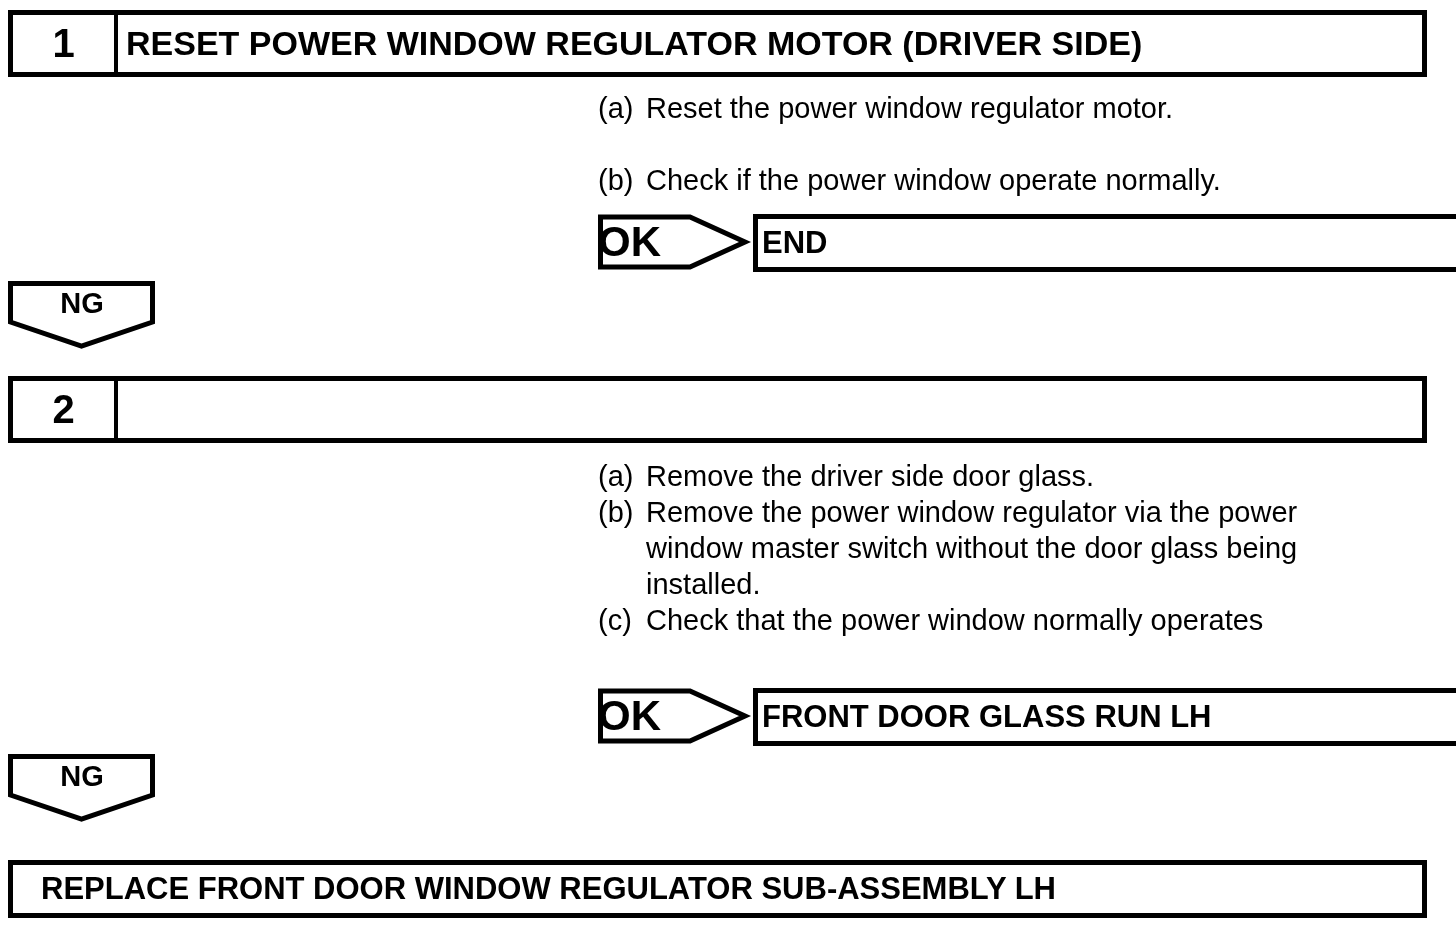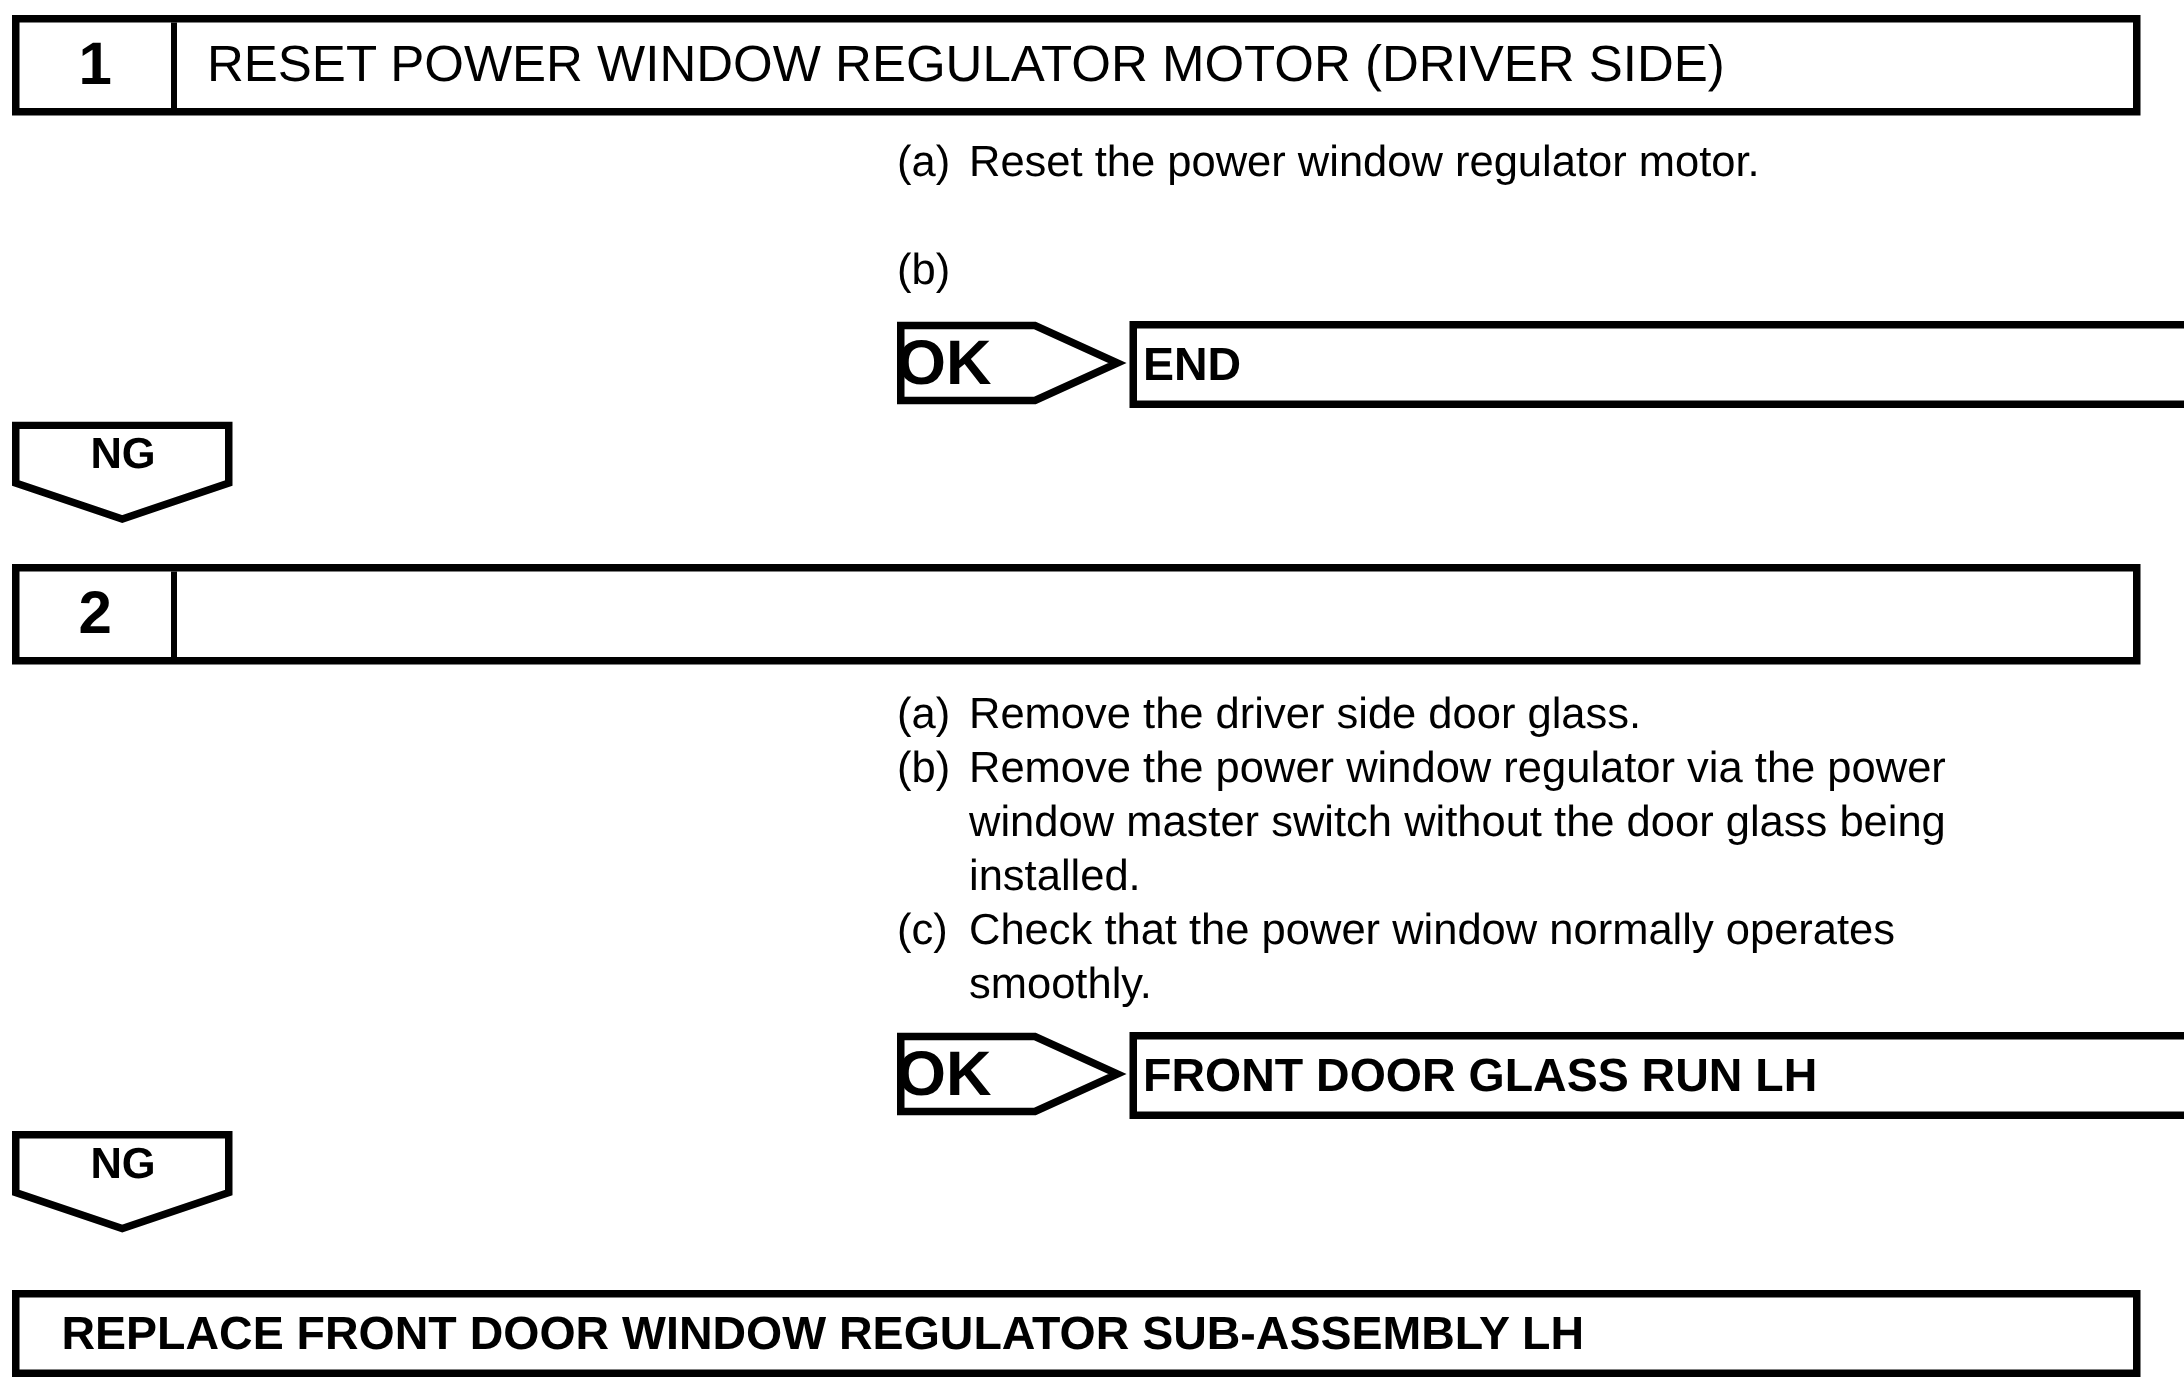--- a/index.html
+++ b/index.html
@@ -30,22 +30,22 @@
     display: flex;
     align-items: center;
     justify-content: center;
     font-weight: bold;
     font-size: 40px;
   }
   .hdr-title {
     flex: 1;
     display: flex;
     align-items: center;
-    padding-left: 20px;
-    font-weight: normal;
+    padding-left: 8px;
+    font-weight: bold;
     font-size: 34px;
     white-space: nowrap;
   }
   
   .instructions { position: absolute; left: 598px; }
   .instr-item { position: relative; }
   .instr-label {
     position: absolute;
     left: 0; top: 0;
     font-size: 29px;
@@ -135,20 +135,23 @@
 
   <div class="instructions" style="top:90px">
     <div class="instr-item">
       <span class="instr-label">(a)</span>
       <div class="instr-lines">
         <div class="instr-line">Reset the power window regulator motor.</div>
       </div>
     </div>
     <div class="instr-item gap-before">
       <span class="instr-label">(b)</span>
+      <div class="instr-lines">
+        <div class="instr-line">Check if the power window operate normally.</div>
+      </div>
     </div>
   </div>
 
   <div class="ok-shape" style="left:598px; top:214px">
     <svg width="160" height="56" viewBox="0 0 160 56">
       <polygon points="2.5,3 92,3 147,28 92,53 2.5,53" fill="#ffffff" stroke="#000000" stroke-width="5" stroke-linejoin="miter"></polygon>
     </svg>
     <span class="ok-text">OK</span>
   </div>
   <div class="result-box" style="top:214px">END</div>
@@ -176,21 +179,20 @@
       <div class="instr-lines">
         <div class="instr-line">Remove the power window regulator via the power</div>
         <div class="instr-line">window master switch without the door glass being</div>
         <div class="instr-line">installed.</div>
       </div>
     </div>
     <div class="instr-item">
       <span class="instr-label">(c)</span>
       <div class="instr-lines">
         <div class="instr-line">Check that the power window normally operates</div>
-        <div class="instr-line">smoothly.</div>
       </div>
     </div>
   </div>
 
   <div class="ok-shape" style="left:598px; top:688px">
     <svg width="160" height="56" viewBox="0 0 160 56">
       <polygon points="2.5,3 92,3 147,28 92,53 2.5,53" fill="#ffffff" stroke="#000000" stroke-width="5" stroke-linejoin="miter"></polygon>
     </svg>
     <span class="ok-text">OK</span>
   </div>

